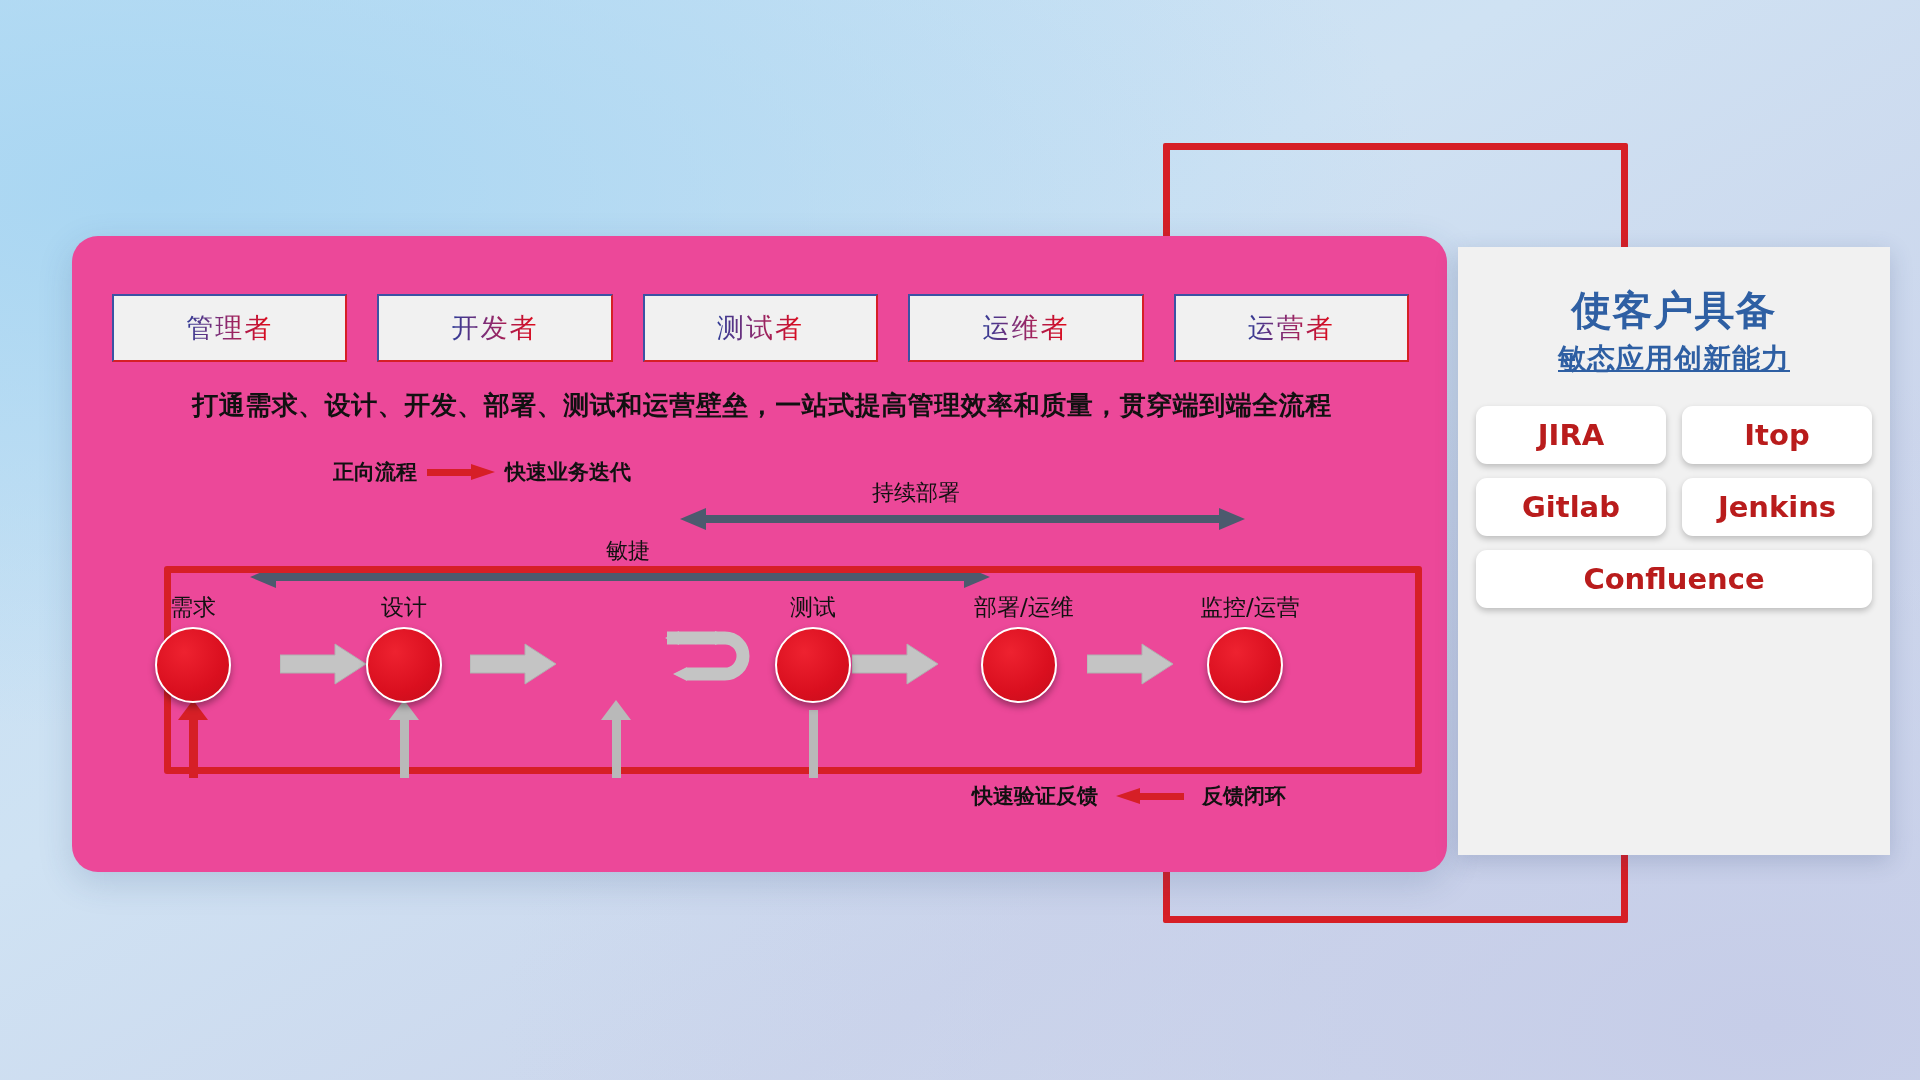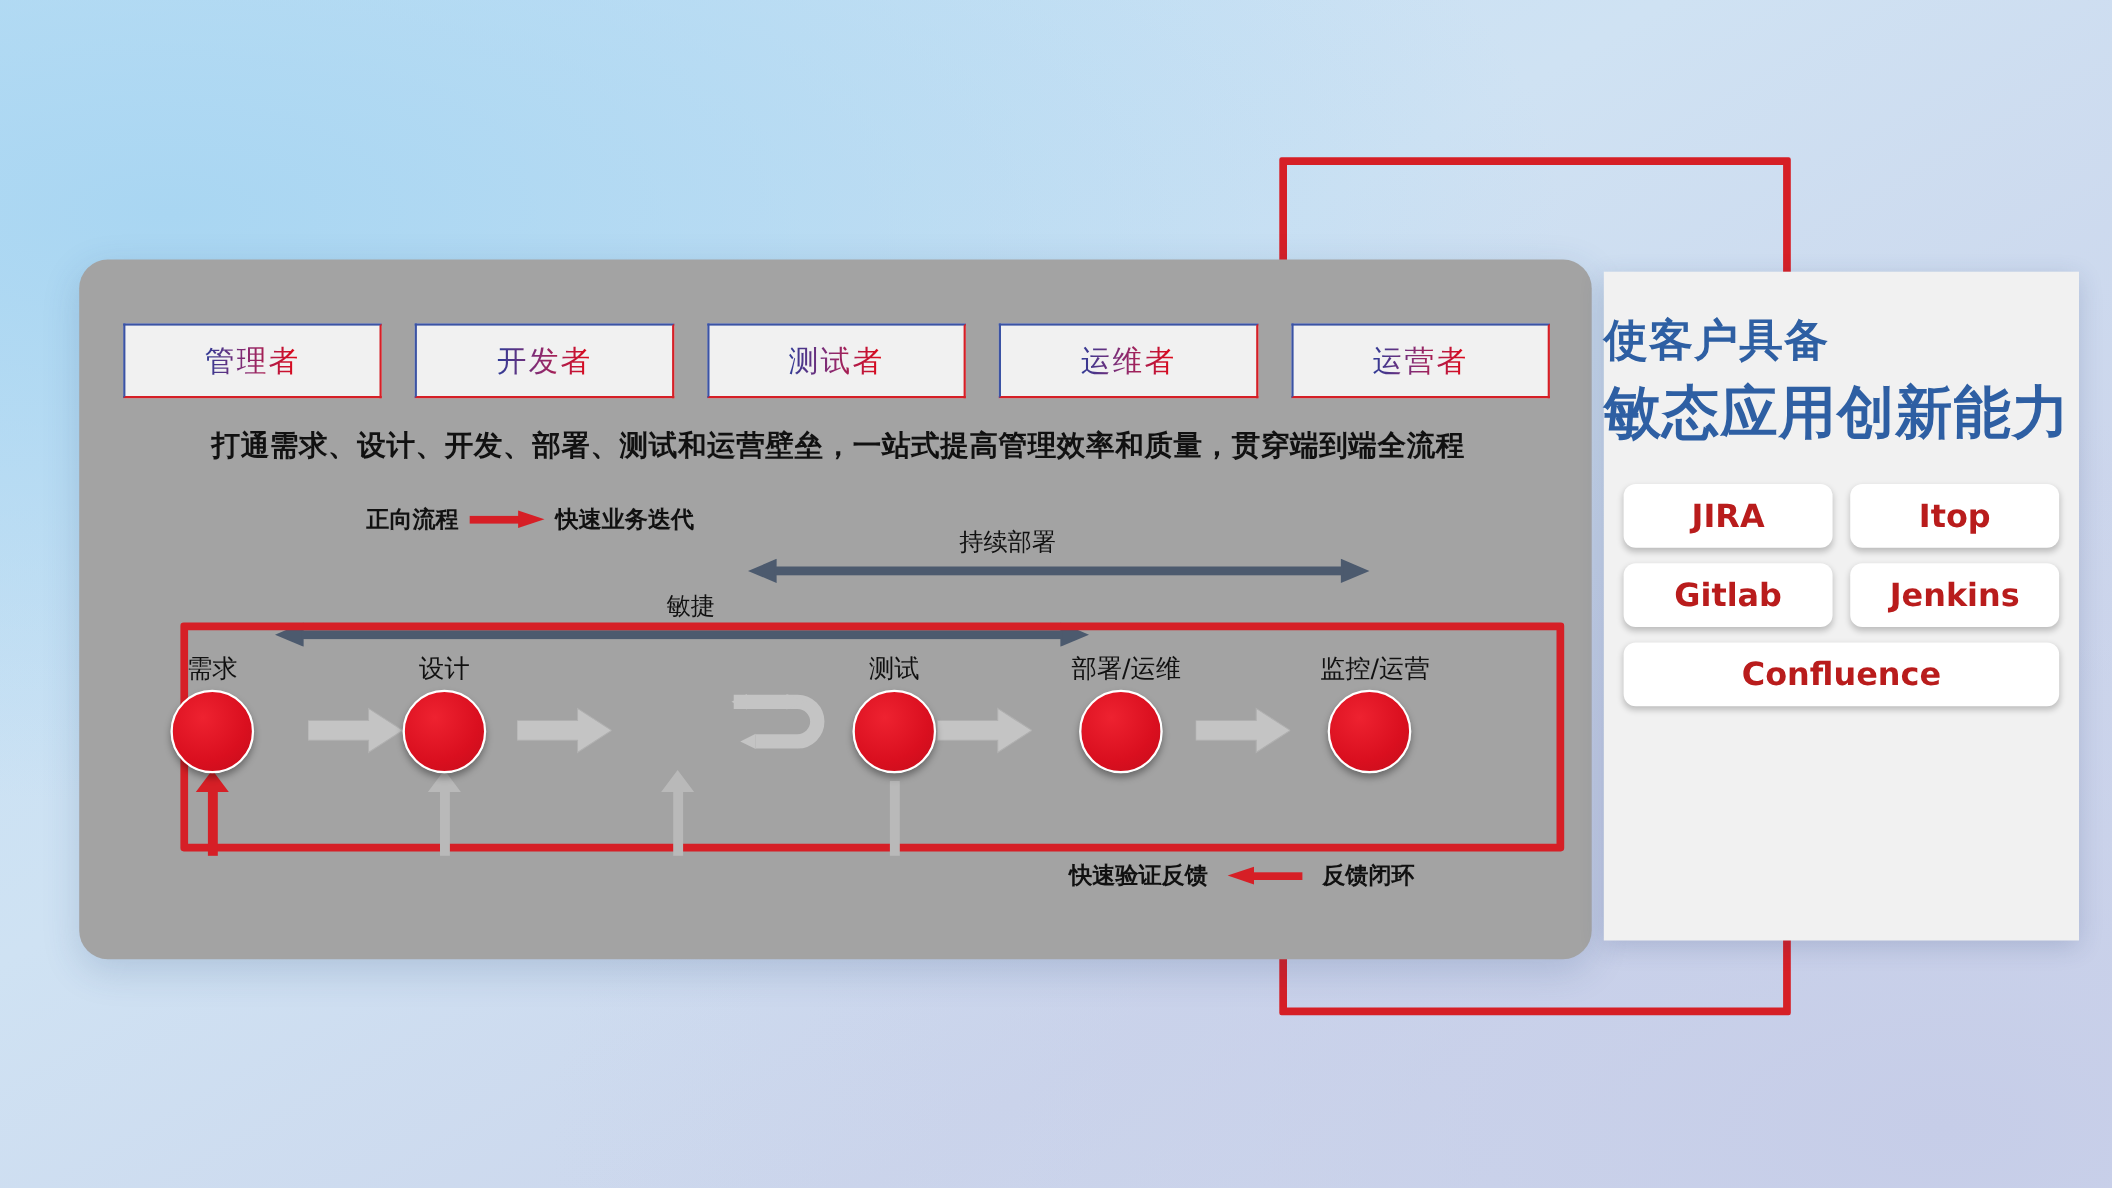--- a/index.html
+++ b/index.html
@@ -15,21 +15,21 @@
 
   
   .outer-loop{
     position:absolute;left:1163px;top:143px;width:465px;height:780px;
     border:7px solid #d61f26;border-radius:2px;box-sizing:border-box;z-index:1;
   }
 
   
   .card{
     position:absolute;left:72px;top:236px;width:1375px;height:636px;
-    background:#a3a3a3;border-radius:26px;z-index:3;
+    background:#ec4899;border-radius:26px;z-index:3;
     box-shadow:0 10px 34px rgba(40,70,120,.18);
   }
 
   
   .roles{position:absolute;left:40px;top:58px;width:1297px;display:flex;gap:30px;}
   .role{
     flex:1;height:68px;background:#f1f1f1;
     border-top:2.5px solid #3b53a4;border-left:2.5px solid #3b53a4;
     border-right:2.5px solid #d61f26;border-bottom:2.5px solid #d61f26;
     display:flex;align-items:center;justify-content:center;box-sizing:border-box;
@@ -92,25 +92,25 @@
   .stem.red{background:#d61f26;}
 
   .gar{position:absolute;width:86px;height:44px;}
 
   
   .panel{
     position:absolute;left:1458px;top:247px;width:432px;height:608px;
     background:#f1f1f1;z-index:4;box-shadow:0 6px 22px rgba(40,60,110,.20);
   }
   .panel h1{
-    margin:0;padding-top:34px;color:#2e5fa3;
+    margin:0;padding-top:34px;text-align:center;color:#2e5fa3;
     font-size:40px;font-weight:700;line-height:1.45;letter-spacing:1px;
     font-family:"DejaVu Sans","Liberation Sans",sans-serif;
   }
-  .panel h1 .l2{font-size:52px;display:block;}
+  .panel h1 .l2{font-size:28px;display:block;text-decoration:underline;}
   .tools{margin:26px 18px 0 18px;display:flex;flex-wrap:wrap;gap:14px 16px;}
   .tool{
     background:#fff;border-radius:11px;height:58px;
     display:flex;align-items:center;justify-content:center;
     font-size:29px;font-weight:700;color:#b91c1c;
     box-shadow:0 3px 6px rgba(0,0,0,.22);
     font-family:"DejaVu Sans","Liberation Sans",sans-serif;
   }
   .tool.half{width:calc(50% - 8px);}
   .tool.full{width:100%;}

